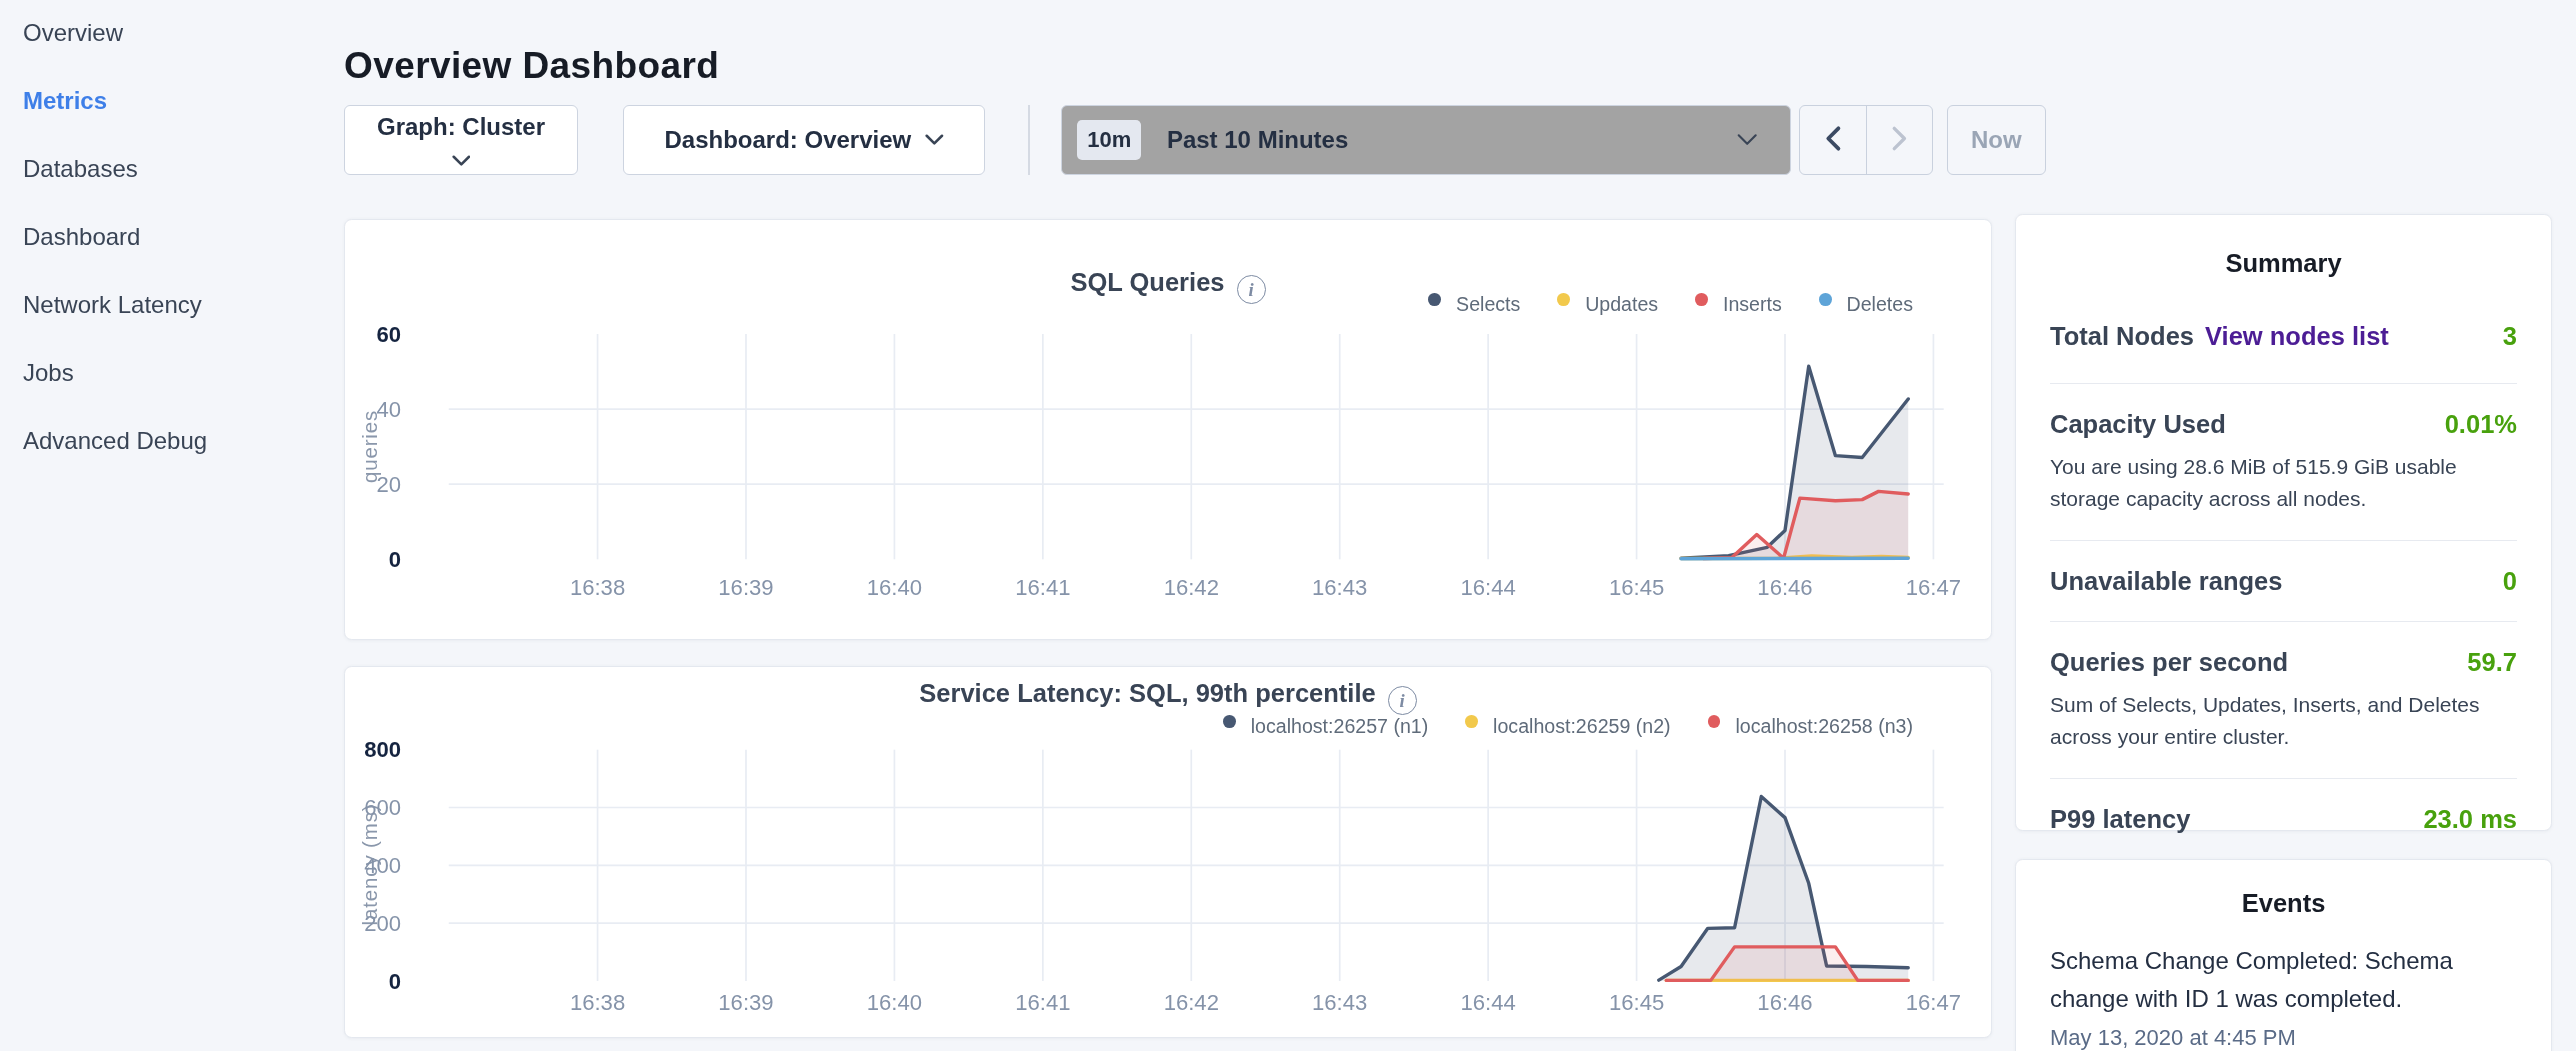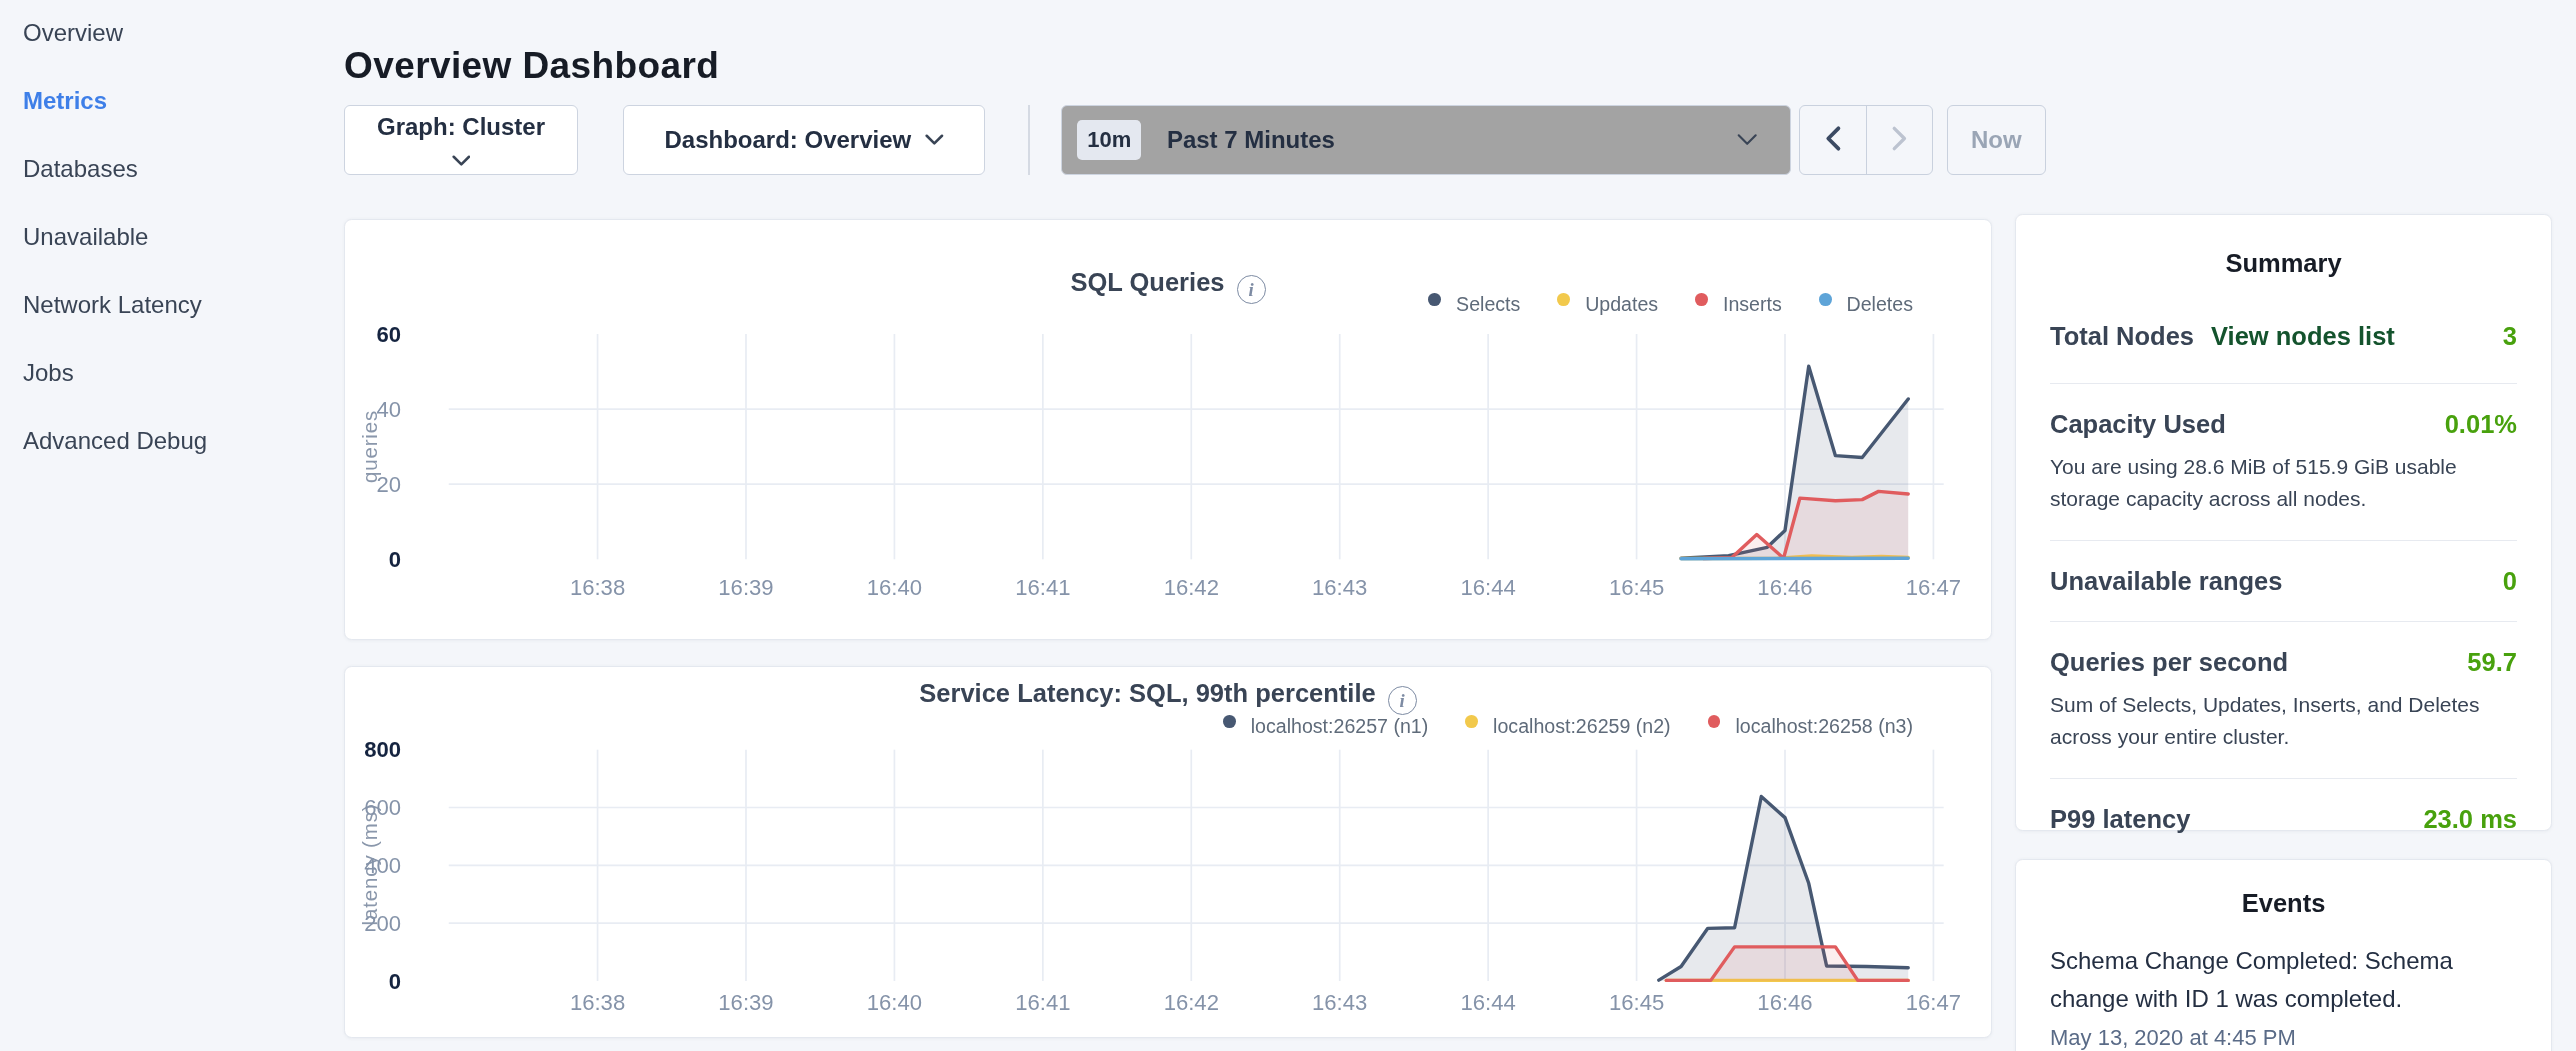--- a/index.html
+++ b/index.html
@@ -91,35 +91,35 @@
   .chart-card-2 .y-axis-label{top:82px;height:231px;}
   
   .summary-card{left:2015px;top:214px;width:537px;height:617px;padding:0 34px;}
   .panel-title{
     text-align:center;font-size:25.5px;font-weight:bold;color:#171c26;margin-top:34px;
   }
   .sum-row{padding:25.5px 0;border-top:1.7px solid #e7eaf0;}
   .sum-row.first{border-top:none;padding-top:44px;padding-bottom:32px;}
   .sum-head{display:flex;align-items:baseline;}
   .sum-label{font-size:25.5px;font-weight:bold;color:#394455;white-space:nowrap;}
-  .sum-link{font-size:25.5px;font-weight:bold;color:#14532d;margin-left:17px;cursor:pointer;white-space:nowrap;}
+  .sum-link{font-size:25.5px;font-weight:bold;color:#4c1d95;margin-left:11px;cursor:pointer;white-space:nowrap;}
   .sum-value{margin-left:auto;font-size:25.5px;font-weight:bold;color:#48a10d;white-space:nowrap;}
   .sum-desc{font-size:21px;color:#394455;line-height:32px;margin-top:12px;}
   .events-card{left:2015px;top:859px;width:537px;height:255px;padding:0 34px;}
   .event-text{font-size:24px;color:#242f42;line-height:38px;margin-top:24px;}
   .event-time{font-size:22px;color:#5a6b87;margin-top:6.8px;cursor:pointer;}
 </style>
 </head>
 <body>
 
 <nav class="sidebar">
   <div class="nav-item" style="top:20.4px">Overview</div>
   <div class="nav-item active" style="top:88px">Metrics</div>
   <div class="nav-item" style="top:156px">Databases</div>
-  <div class="nav-item" style="top:224px">Unavailable</div>
+  <div class="nav-item" style="top:224px">Dashboard</div>
   <div class="nav-item" style="top:292px">Network Latency</div>
   <div class="nav-item" style="top:360px">Jobs</div>
   <div class="nav-item" style="top:428px">Advanced Debug</div>
 </nav>
 
 <h1 class="page-title">Overview Dashboard</h1>
 
 <div class="toolbar">
   <div class="dd dd-graph">
     <span>Graph: Cluster</span>
@@ -133,21 +133,21 @@
     <span>Dashboard: Overview</span>
     <span class="chev">
       <svg width="18.7" height="12" viewBox="0 0 22 14">
           <polyline points="2,2 11,11 20,2" fill="none" stroke="#394455" stroke-width="3" stroke-linecap="round" stroke-linejoin="round"></polyline>
         </svg>
     </span>
   </div>
   <div class="v-divider"></div>
   <div class="time-dd">
     <span class="time-badge">10m</span>
-    <span class="time-label">Past 7 Minutes</span>
+    <span class="time-label">Past 10 Minutes</span>
     <span class="time-chevron chev">
       <svg width="20.4" height="12.8" viewBox="0 0 24 15">
           <polyline points="2,2 12,12 22,2" fill="none" stroke="#394455" stroke-width="2.5" stroke-linecap="round" stroke-linejoin="round"></polyline>
         </svg>
     </span>
   </div>
   <div class="arrow-group">
     <div class="arrow-btn prev">
       <span>
         <svg width="18.7" height="27" viewBox="0 0 22 32">

